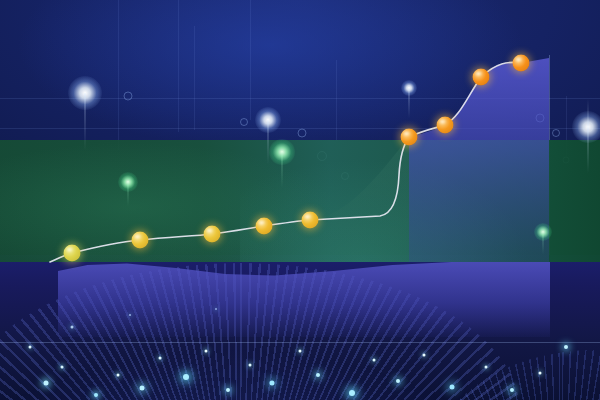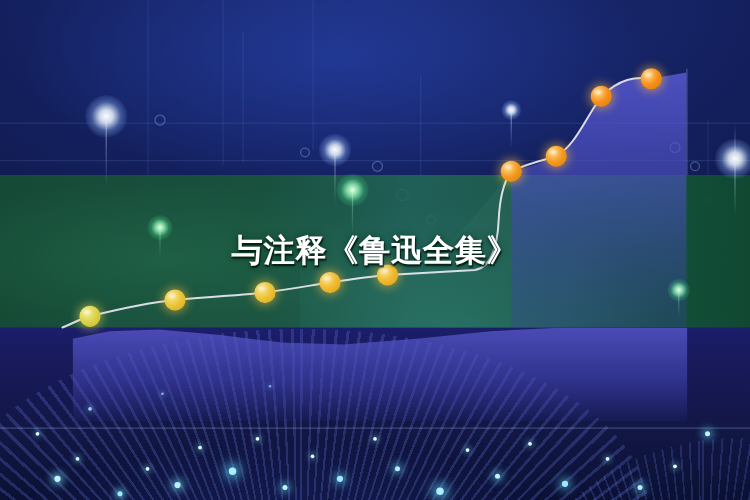--- a/index.html
+++ b/index.html
@@ -248,16 +248,15 @@
     <div class="core" style="width:32px;height:32px;"></div>
     <div class="beam" style="height:46px;"></div>
     <div class="beamup" style="height:28px;"></div>
   </div>
   <div class="glow g" style="left:543px;top:232px;width:22px;height:22px;">
     <div class="core" style="width:18px;height:18px;"></div>
     <div class="beam" style="height:22px;"></div>
   </div>
 
   <div class="headline">
-    <div class="hl-line">与注释《鲁迅全集》</div>
   </div>
 
 </div>
 
 </body></html>

